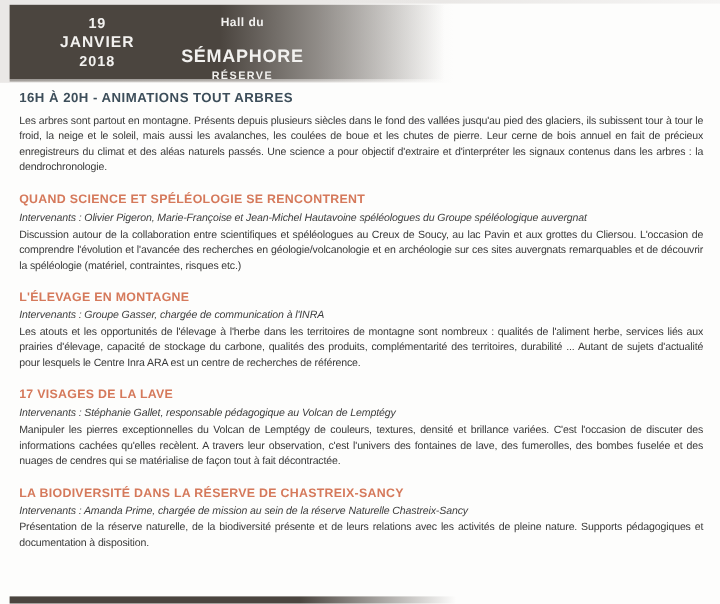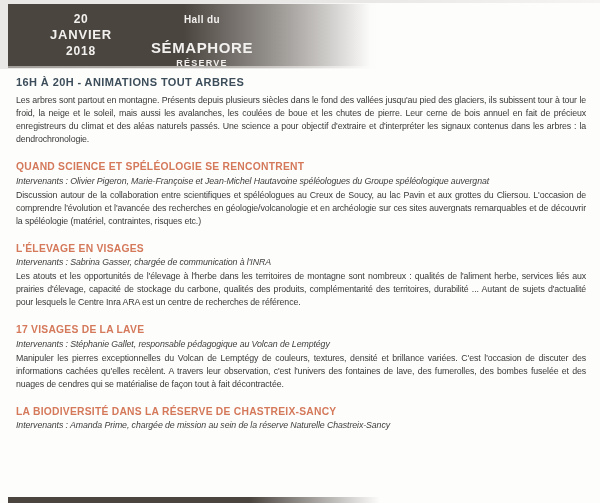--- a/index.html
+++ b/index.html
@@ -64,21 +64,21 @@
   }
 </style>
 </head>
 <body>
 
 <div class="top-strip"></div>
 <div class="header-zone"></div>
 
 <div class="banner">
   <div class="date-block">
-    <div class="date-line1">20</div>
+    <div class="date-line1">19</div>
     <div class="date-line2">JANVIER</div>
     <div class="date-line3">2018</div>
   </div>
   <div class="venue-block">
     <div class="venue-line1">Hall du</div>
     <div class="venue-line2">SÉMAPHORE</div>
     <div class="venue-line3">RÉSERVE</div>
   </div>
 </div>
 <div class="banner-shadow"></div>
@@ -91,31 +91,32 @@
     <p class="section-desc">Les arbres sont partout en montagne. Présents depuis plusieurs siècles dans le fond des vallées jusqu'au pied des glaciers, ils subissent tour à tour le froid, la neige et le soleil, mais aussi les avalanches, les coulées de boue et les chutes de pierre. Leur cerne de bois annuel en fait de précieux enregistreurs du climat et des aléas naturels passés. Une science a pour objectif d'extraire et d'interpréter les signaux contenus dans les arbres : la dendrochronologie.</p>
   </div>
 
   <div class="section">
     <h2 class="section-title">QUAND SCIENCE ET SPÉLÉOLOGIE SE RENCONTRENT</h2>
     <p class="section-speakers">Intervenants : Olivier Pigeron, Marie-Françoise et Jean-Michel Hautavoine spéléologues du Groupe spéléologique auvergnat</p>
     <p class="section-desc">Discussion autour de la collaboration entre scientifiques et spéléologues au Creux de Soucy, au lac Pavin et aux grottes du Cliersou. L'occasion de comprendre l'évolution et l'avancée des recherches en géologie/volcanologie et en archéologie sur ces sites auvergnats remarquables et de découvrir la spéléologie (matériel, contraintes, risques etc.)</p>
   </div>
 
   <div class="section">
-    <h2 class="section-title">L'ÉLEVAGE EN VISAGES</h2>
-    <p class="section-speakers">Intervenants : Sabrina Gasser, chargée de communication à l'INRA</p>
+    <h2 class="section-title">L'ÉLEVAGE EN MONTAGNE</h2>
+    <p class="section-speakers">Intervenants : Groupe Gasser, chargée de communication à l'INRA</p>
     <p class="section-desc">Les atouts et les opportunités de l'élevage à l'herbe dans les territoires de montagne sont nombreux : qualités de l'aliment herbe, services liés aux prairies d'élevage, capacité de stockage du carbone, qualités des produits, complémentarité des territoires, durabilité ... Autant de sujets d'actualité pour lesquels le Centre Inra ARA est un centre de recherches de référence.</p>
   </div>
 
   <div class="section">
     <h2 class="section-title">17 VISAGES DE LA LAVE</h2>
     <p class="section-speakers">Intervenants : Stéphanie Gallet, responsable pédagogique au Volcan de Lemptégy</p>
     <p class="section-desc">Manipuler les pierres exceptionnelles du Volcan de Lemptégy de couleurs, textures, densité et brillance variées. C'est l'occasion de discuter des informations cachées qu'elles recèlent. A travers leur observation, c'est l'univers des fontaines de lave, des fumerolles, des bombes fuselée et des nuages de cendres qui se matérialise de façon tout à fait décontractée.</p>
   </div>
 
   <div class="section">
     <h2 class="section-title">LA BIODIVERSITÉ DANS LA RÉSERVE DE CHASTREIX-SANCY</h2>
     <p class="section-speakers">Intervenants : Amanda Prime, chargée de mission au sein de la réserve Naturelle Chastreix-Sancy</p>
+    <p class="section-desc">Présentation de la réserve naturelle, de la biodiversité présente et de leurs relations avec les activités de pleine nature. Supports pédagogiques et documentation à disposition.</p>
   </div>
 
 </div>
 
 <div class="bottom-bar"></div>
 
 </body></html>

